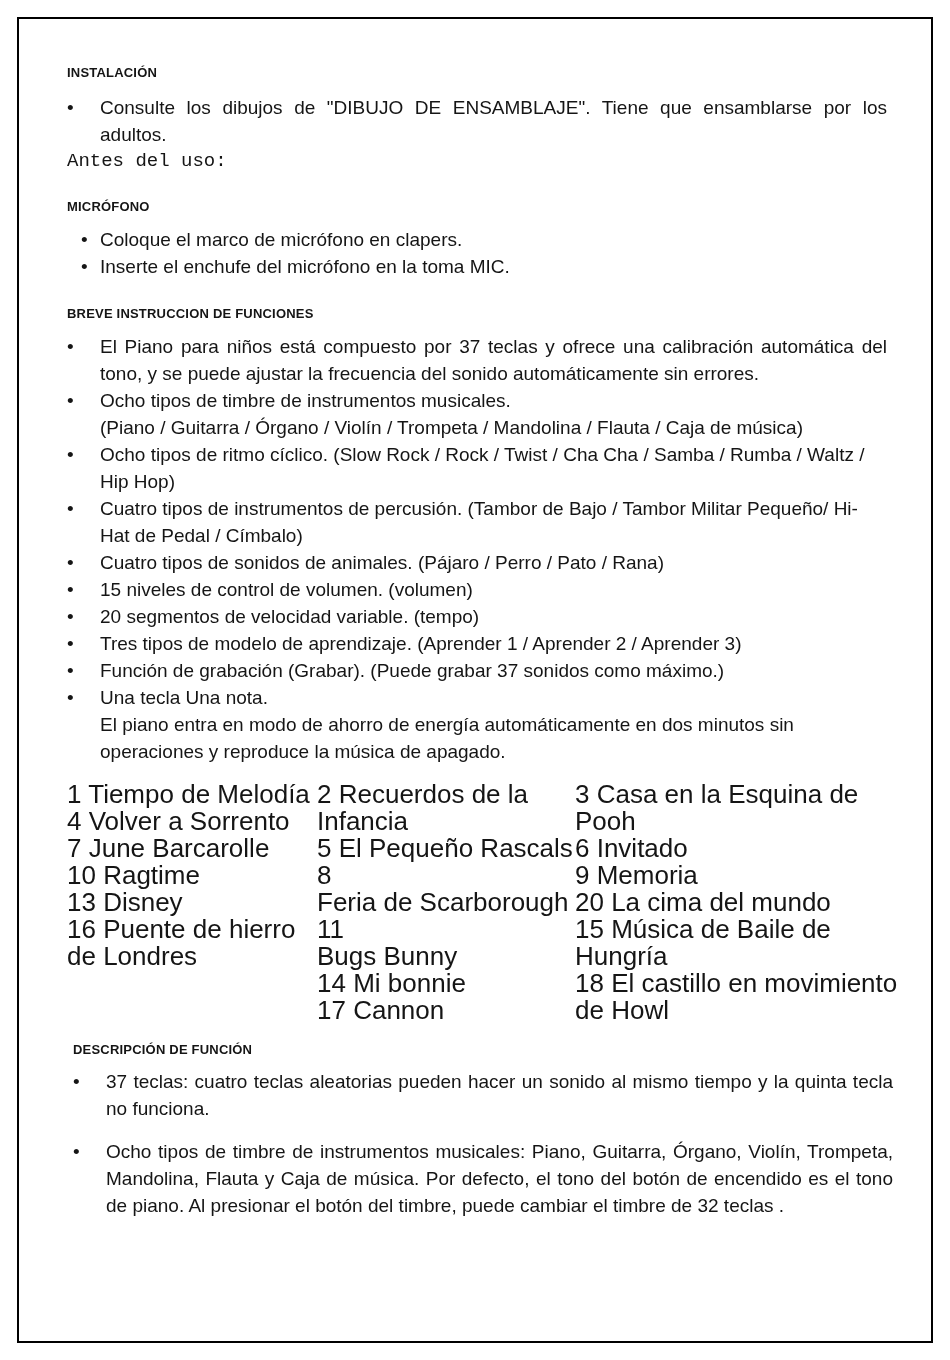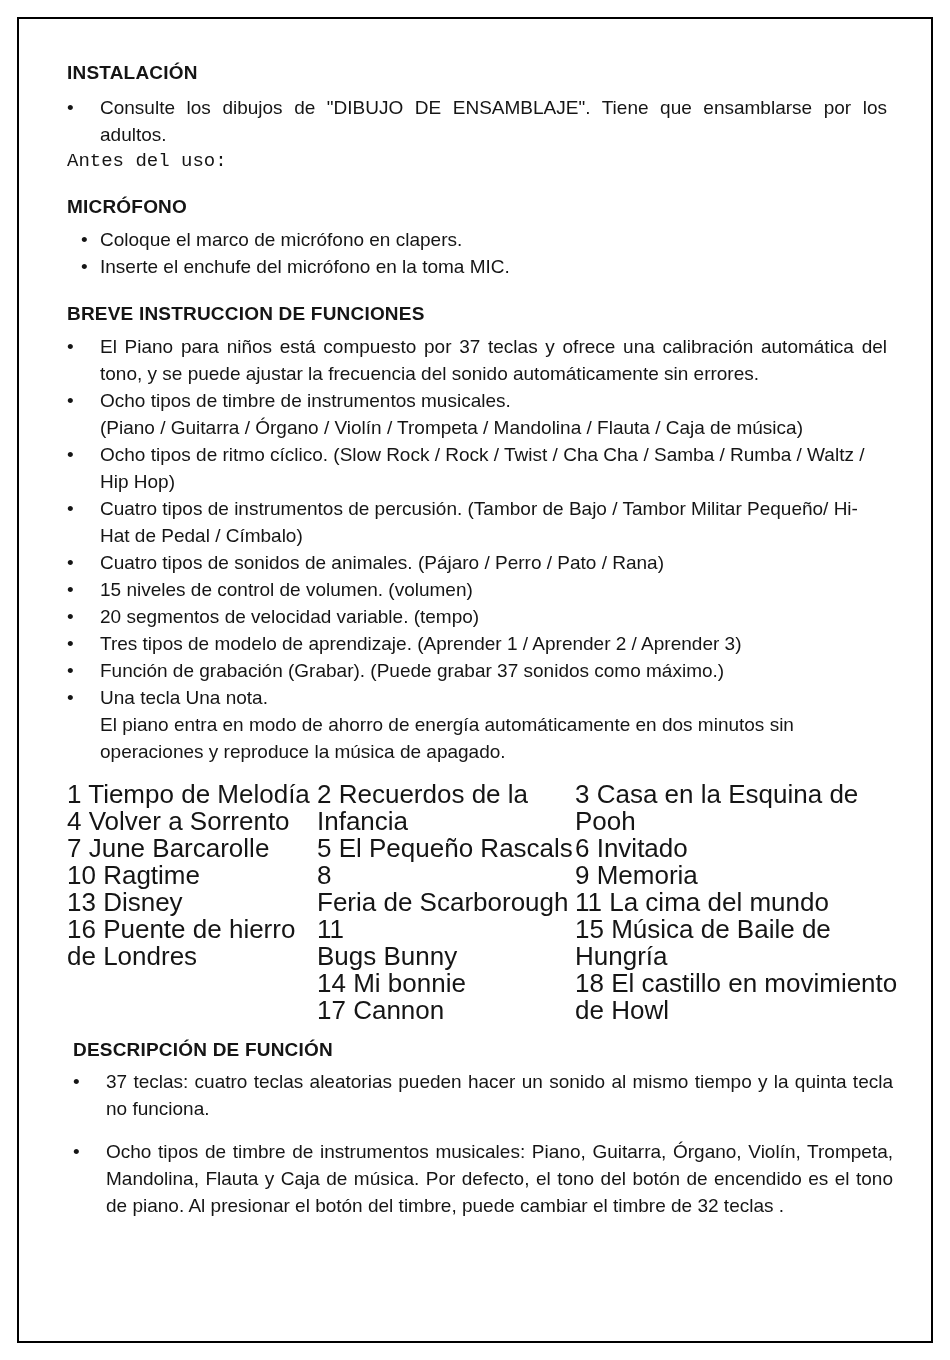--- a/index.html
+++ b/index.html
@@ -11,21 +11,21 @@
   }
   .frame {
     position:absolute;
     left:17px; top:17px;
     width:916px; height:1326px;
     border:2px solid #000;
     padding:40px 28px 0 48px;
     overflow:hidden;
   }
   .section-title {
-    font-size:19px;
+    font-size:13px;
     font-weight:bold;
     line-height:27px;
     letter-spacing:0.2px;
   }
   .txt {
     font-size:19px;
     line-height:27px;
   }
   .just { text-align:justify; }
   .content-col { width:820px;font-family:Liberation Mono, monospace; }
@@ -150,21 +150,21 @@
         <div class="song-item">5 El Pequeño Rascals 8</div>
         <div class="song-item">Feria de Scarborough 11</div>
         <div class="song-item">Bugs Bunny</div>
         <div class="song-item">14 Mi bonnie</div>
         <div class="song-item">17 Cannon</div>
       </div>
       <div class="songs-col">
         <div class="song-item">3 Casa en la Esquina de Pooh</div>
         <div class="song-item">6 Invitado</div>
         <div class="song-item">9 Memoria</div>
-        <div class="song-item">11 La cima del mundo</div>
+        <div class="song-item">20 La cima del mundo</div>
         <div class="song-item">15 Música de Baile de Hungría</div>
         <div class="song-item">18 El castillo en movimiento de Howl</div>
       </div>
     </div>
   </section>
 
   <section class="sec-desc">
     <h2 class="section-title">DESCRIPCIÓN DE FUNCIÓN</h2>
     <div class="bullet-row txt">
       <span class="marker">•</span>

